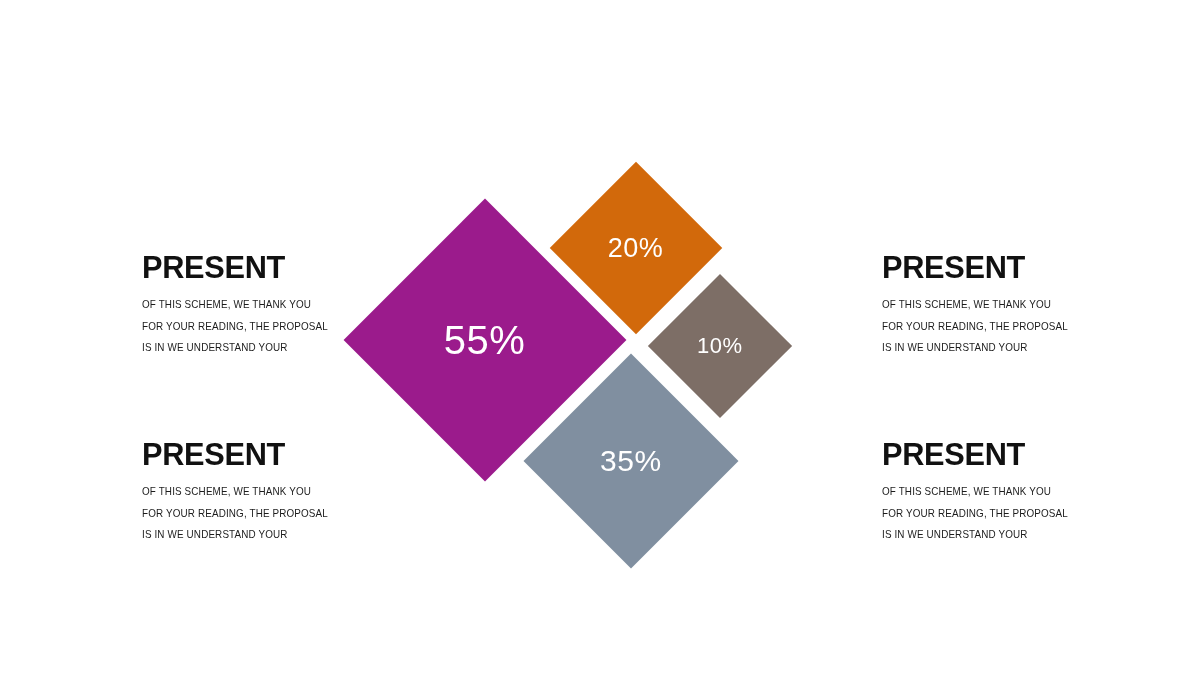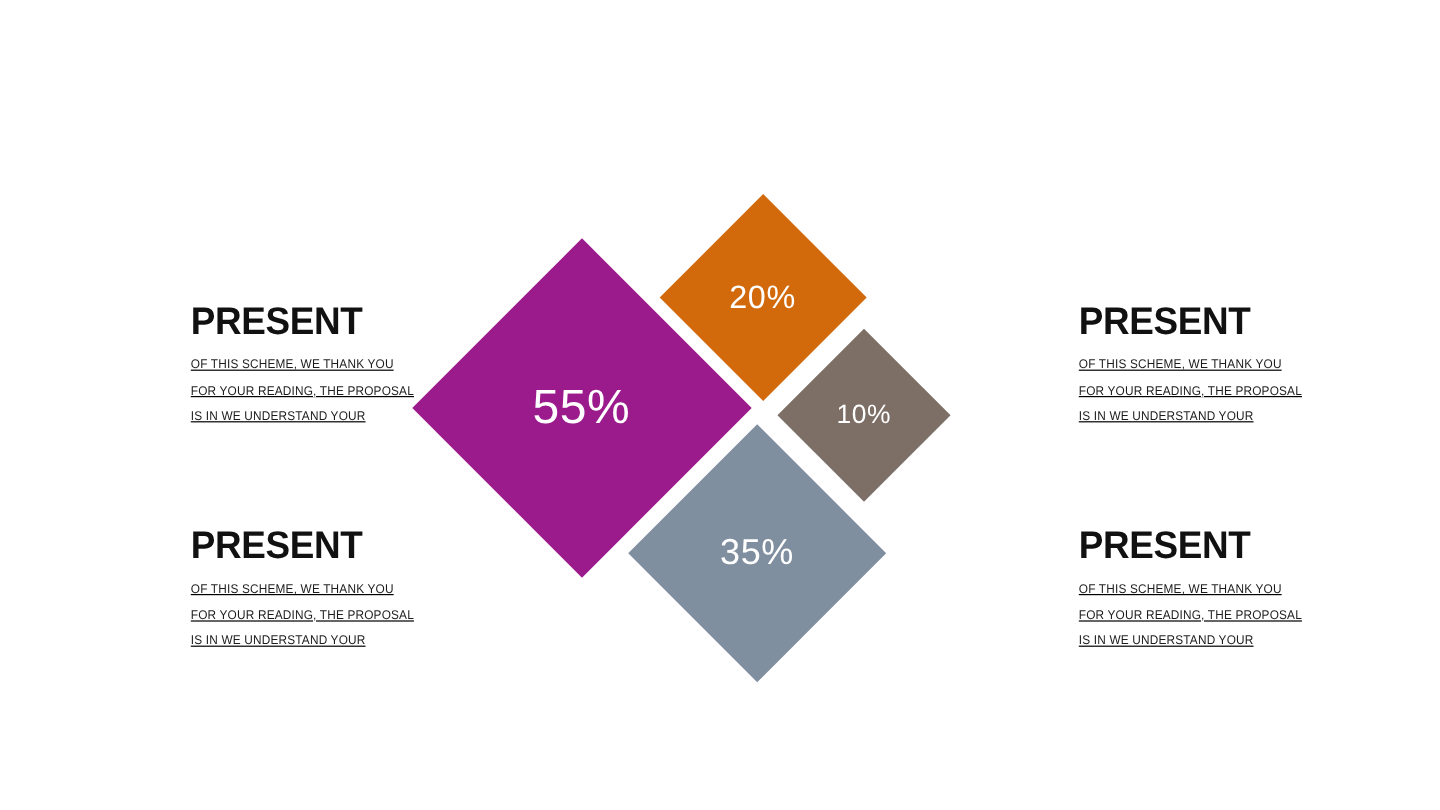--- a/index.html
+++ b/index.html
@@ -18,37 +18,35 @@
     position: relative;
     width: 1200px;
     height: 675px;
     background: #ffffff;
   }
 
   
   .text-block {
     position: absolute;
     width: 250px;
-    margin-left: 17px;
   }
   .text-block .tb-title {
     font-family: "Liberation Sans", sans-serif;
     font-weight: bold;
     font-size: 32px;
     line-height: 34px;
     letter-spacing: -0.3px;
     color: #111111;
     margin: 0 0 10px 0;
     white-space: nowrap;
     transform: scaleX(0.96);
     transform-origin: left center;
   }
   .text-block .tb-lines {
     margin: 0;
-    text-decoration: underline;
   }
   .text-block .tb-line {
     font-family: "Liberation Sans", sans-serif;
     font-weight: normal;
     font-size: 10.5px;
     line-height: 21.5px;
     letter-spacing: 0.15px;
     color: #1c1c1c;
     white-space: nowrap;
     transform: scaleX(0.94);

